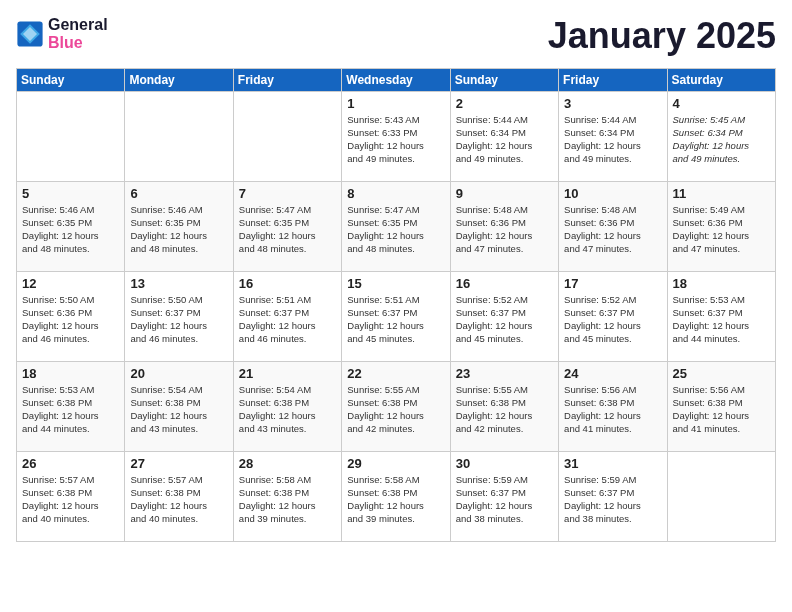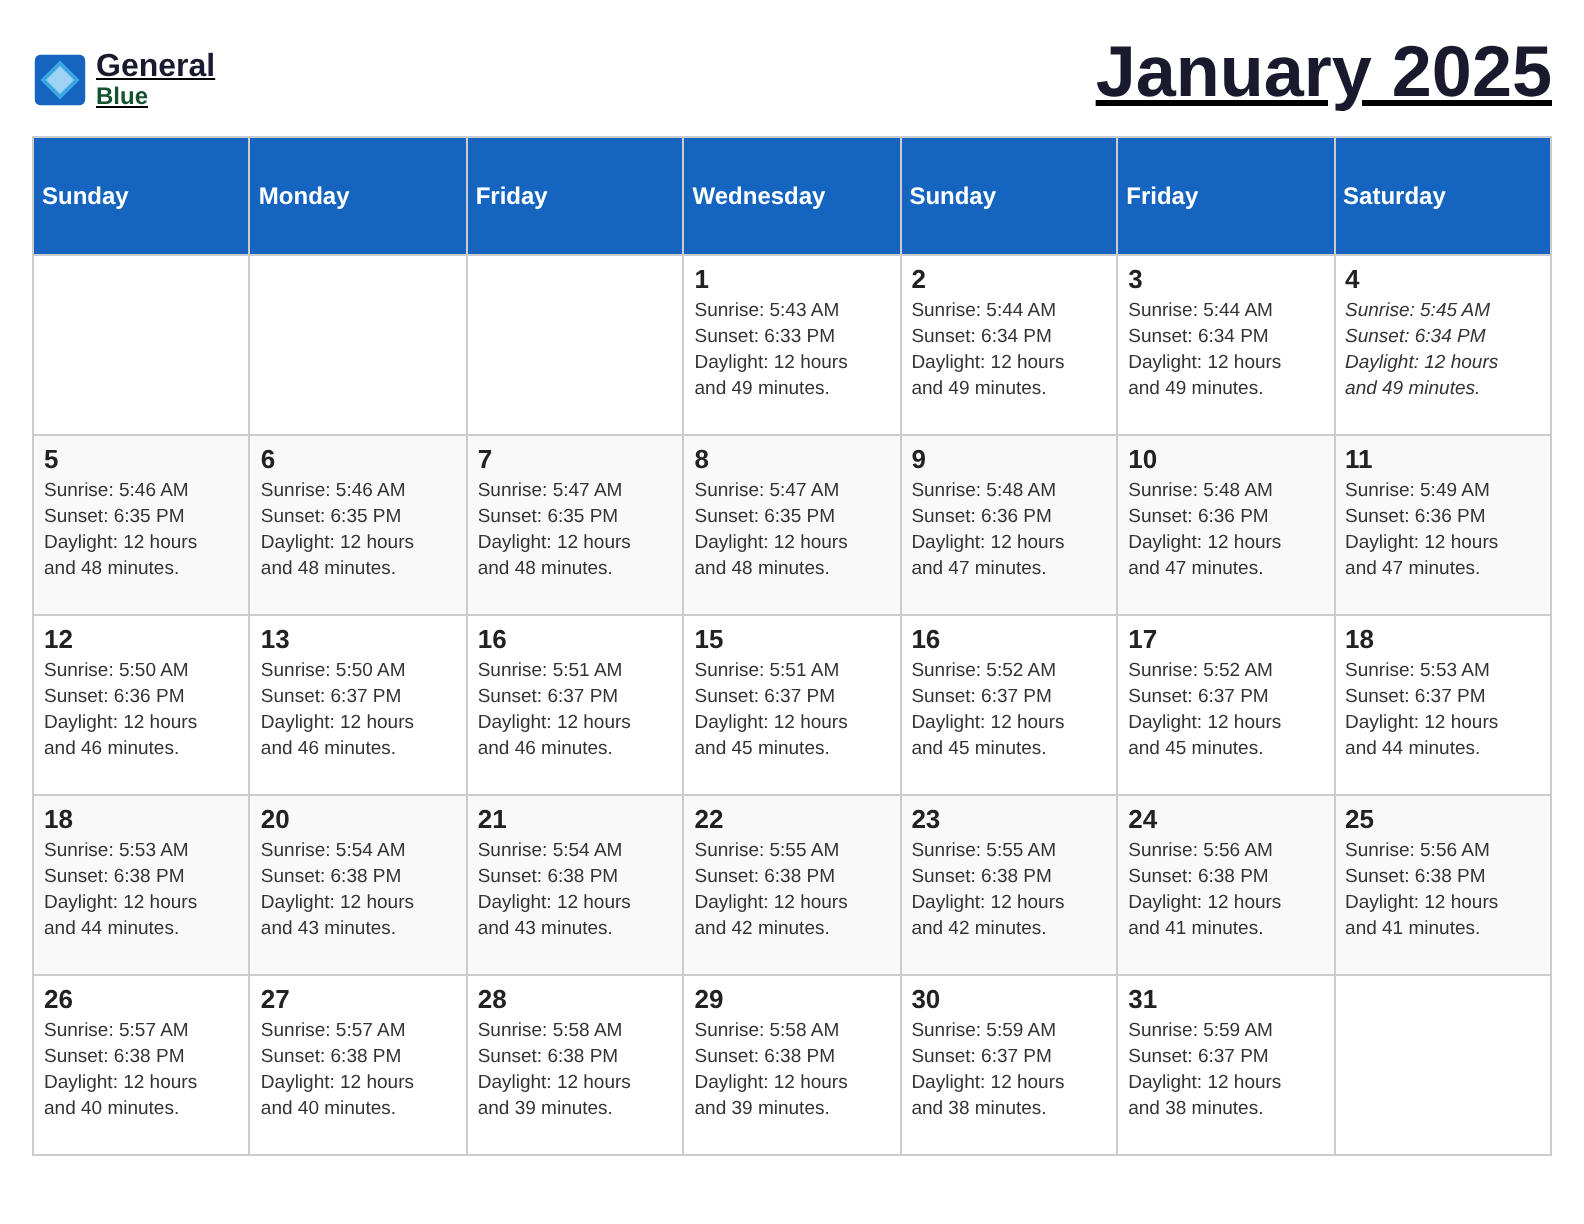--- a/index.html
+++ b/index.html
@@ -6,23 +6,22 @@
     body {
       font-family: Arial, sans-serif;
       background: #fff;
       width: 792px;
       min-height: 612px;
       padding: 16px;
     }
     .header {
       display: flex;
       justify-content: space-between;
-      align-items: flex-end;
+      align-items: flex-start;
       margin-bottom: 12px;
-      text-decoration: underline;
     }
     .logo {
       display: flex;
       align-items: center;
     }
     .logo-icon {
       width: 28px;
       height: 28px;
       margin-right: 4px;
     }
@@ -42,21 +41,21 @@
     table {
       width: 100%;
       border-collapse: collapse;
       table-layout: fixed;
     }
     thead tr th {
       background-color: #1565c0;
       color: #fff;
       font-size: 12px;
       font-weight: bold;
-      padding: 22px 4px;
+      padding: 4px 4px;
       text-align: left;
       border: 1px solid #ccc;
     }
     tbody tr td {
       border: 1px solid #ccc;
       vertical-align: top;
       padding: 4px 5px;
       font-size: 10px;
       color: #222;
       height: 90px;
@@ -85,21 +84,21 @@
 
 <div class="header">
   <div class="logo">
     <svg class="logo-icon" viewBox="0 0 40 40">
       <rect x="2" y="2" width="36" height="36" rx="4" fill="#1565c0"></rect>
       <polygon points="20,6 34,20 20,34 6,20" fill="#4fc3f7" opacity="0.7"></polygon>
       <polygon points="20,10 30,20 20,30 10,20" fill="#fff" opacity="0.5"></polygon>
     </svg>
     <div>
       <div style="font-size:16px;font-weight:bold;color:#1a1a2e;line-height:1.1;">General</div>
-      <div style="font-size:12px;font-weight:bold;color:#14532d;line-height:1.1;">Blue</div>
+      <div style="font-size:16px;font-weight:bold;color:#ec4899;line-height:1.1;">Blue</div>
     </div>
   </div>
   <div class="title-block">
     <div class="calendar-title">January 2025</div>
   </div>
 </div>
 
 <table>
   <thead>
     <tr>

